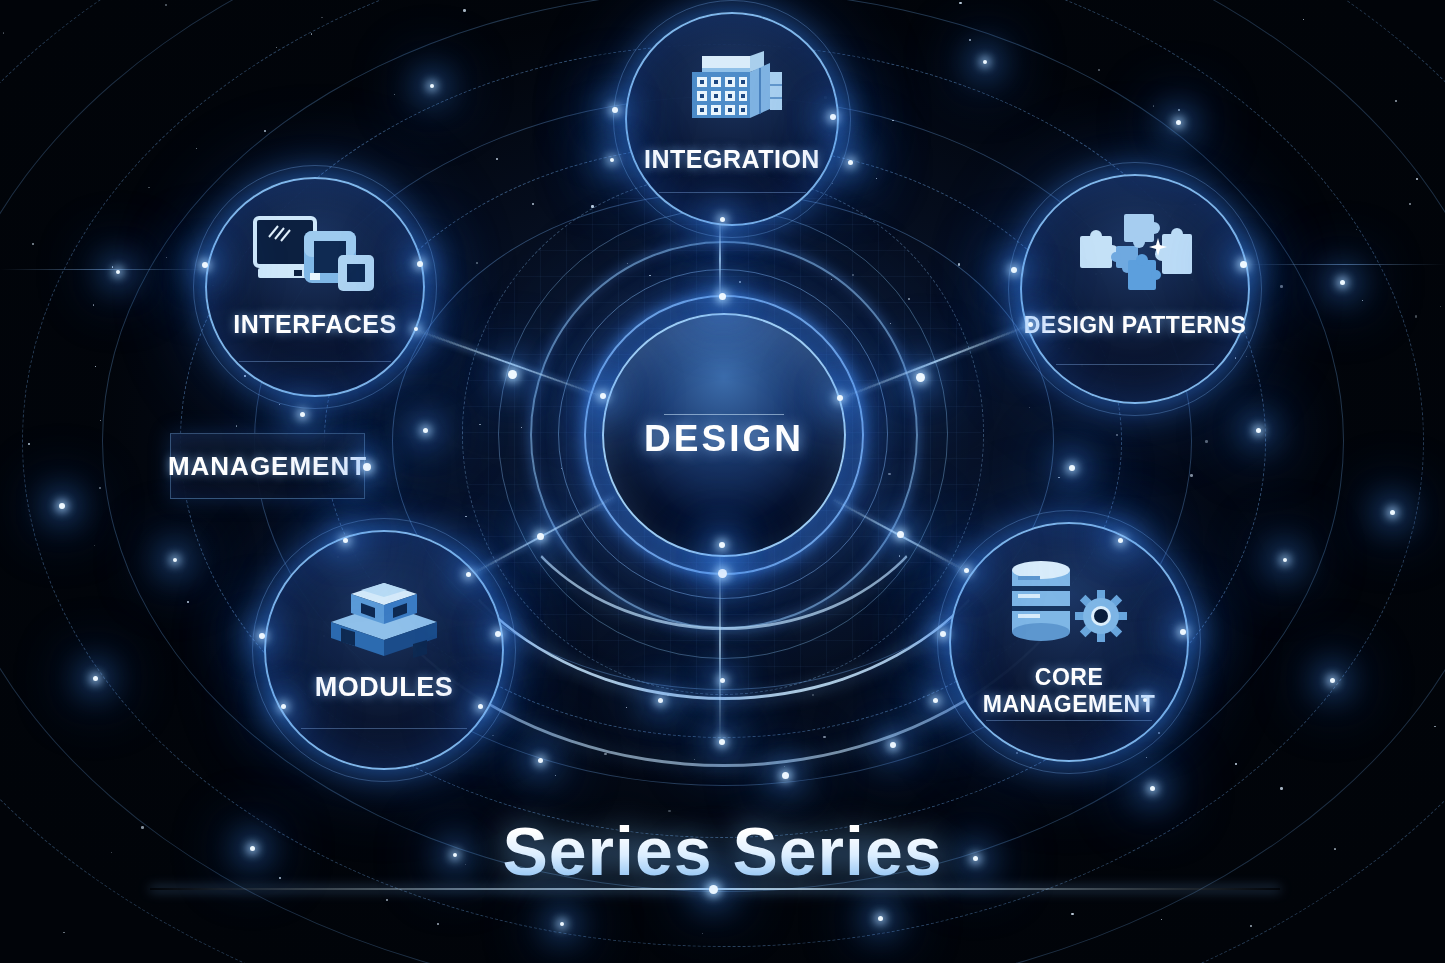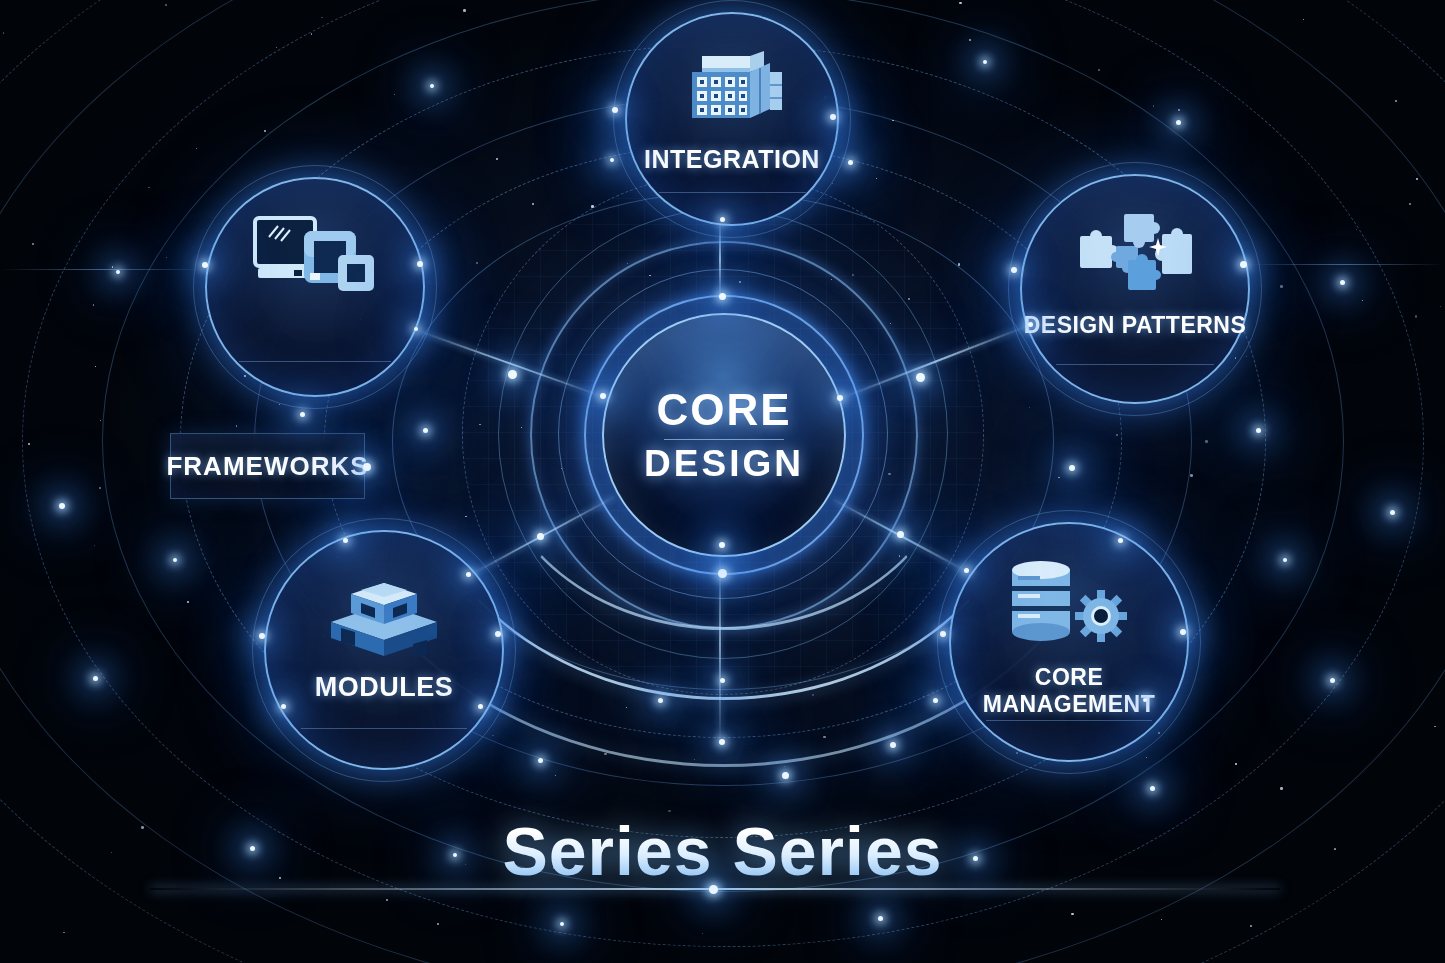--- a/index.html
+++ b/index.html
@@ -119,21 +119,20 @@
   <div class="link" style="left:720px;top:215px;width:86px;transform:rotate(90deg);"></div>
   <div class="link" style="left:416px;top:329px;width:200px;transform:rotate(19.6deg);"></div>
   <div class="link" style="left:1030px;top:324px;width:202px;transform:rotate(158.8deg);"></div>
   <div class="link" style="left:470px;top:574px;width:164px;transform:rotate(-28.4deg);"></div>
   <div class="link" style="left:966px;top:570px;width:150px;transform:rotate(208.3deg);"></div>
   <div class="link" style="left:720px;top:545px;width:198px;transform:rotate(90deg);opacity:0.8;"></div>
   <div class="edge-line" style="left:0;top:269px;width:208px;"></div>
   <div class="edge-line" style="left:1244px;top:264px;width:201px;"></div>
 
   <div class="core">
-    <div class="core-line1">CORE</div>
     <div class="core-sep"></div>
     <div class="core-line2">DESIGN</div>
   </div>
 
   <div class="node" style="left:625px;top:12px;width:210px;height:210px;">
     <svg class="node-icon" style="top:34px;" width="104" height="78" viewBox="0 0 104 78">
       <rect x="22" y="8" width="48" height="16" fill="#d9ecfa"></rect>
       <rect x="22" y="20" width="48" height="4" fill="#8fc0e8"></rect>
       <polygon points="70,8 84,3 84,19 70,24" fill="#a9cfec"></polygon>
       <rect x="12" y="24" width="58" height="46" fill="#4d8cc9"></rect>
@@ -183,20 +182,21 @@
       <line x1="29" y1="26" x2="38" y2="15" stroke="#dfeffb" stroke-width="2"></line>
       <rect x="6" y="53" width="54" height="10" rx="2" fill="#cfe8fa"></rect>
       <rect x="42" y="55" width="8" height="6" fill="#0c2040"></rect>
       <rect x="52" y="16" width="52" height="52" rx="8" fill="#7fb7e6"></rect>
       <rect x="52" y="16" width="52" height="26" rx="8" fill="#9ecbef"></rect>
       <rect x="62" y="26" width="32" height="32" fill="#0f2a52"></rect>
       <rect x="58" y="58" width="10" height="7" fill="#eaf5fd"></rect>
       <rect x="86" y="40" width="36" height="36" rx="5" fill="#aed4f2"></rect>
       <rect x="95" y="49" width="18" height="18" fill="#0f2a52"></rect>
     </svg>
+    <div class="node-label" style="top:131px;font-size:25px;">INTERFACES</div>
     <div class="node-sep" style="top:182px;"></div>
   </div>
 
   <div class="node" style="left:1020px;top:174px;width:226px;height:226px;">
     <svg class="node-icon" style="top:36px;" width="130" height="84" viewBox="0 0 130 84">
       <g fill="#c4e1f7">
         <rect x="10" y="24" width="32" height="32" rx="2"></rect>
         <circle cx="42" cy="40" r="7"></circle>
         <circle cx="26" cy="24" r="6"></circle>
       </g>
@@ -268,21 +268,21 @@
         <circle r="18" fill="#7fb7e6"></circle>
         <circle r="10" fill="#dceffc"></circle>
         <circle r="7" fill="#0a1e3c"></circle>
       </g>
     </svg>
     <div class="node-label" style="top:140px;font-size:23px;">CORE MANAGEMENT</div>
     <div class="node-sep" style="top:196px;"></div>
   </div>
 
   <div class="panel" style="left:170px;top:433px;width:193px;height:64px;font-size:26px;">
-    <span>FRAMEWORKS</span>
+    <span>MANAGEMENT</span>
   </div>
 
   <div class="title">Series Series</div>
   <div class="streak"></div>
 
   <div id="sparks">
       <div class="spark" style="left: 507.5px; top: 369.5px; width: 9px; height: 9px;"></div>
       <div class="spark" style="left: 915.5px; top: 372.5px; width: 9px; height: 9px;"></div>
       <div class="spark" style="left: 718.5px; top: 292.5px; width: 7px; height: 7px;"></div>
       <div class="spark" style="left: 719.5px; top: 216.5px; width: 5px; height: 5px;"></div>

